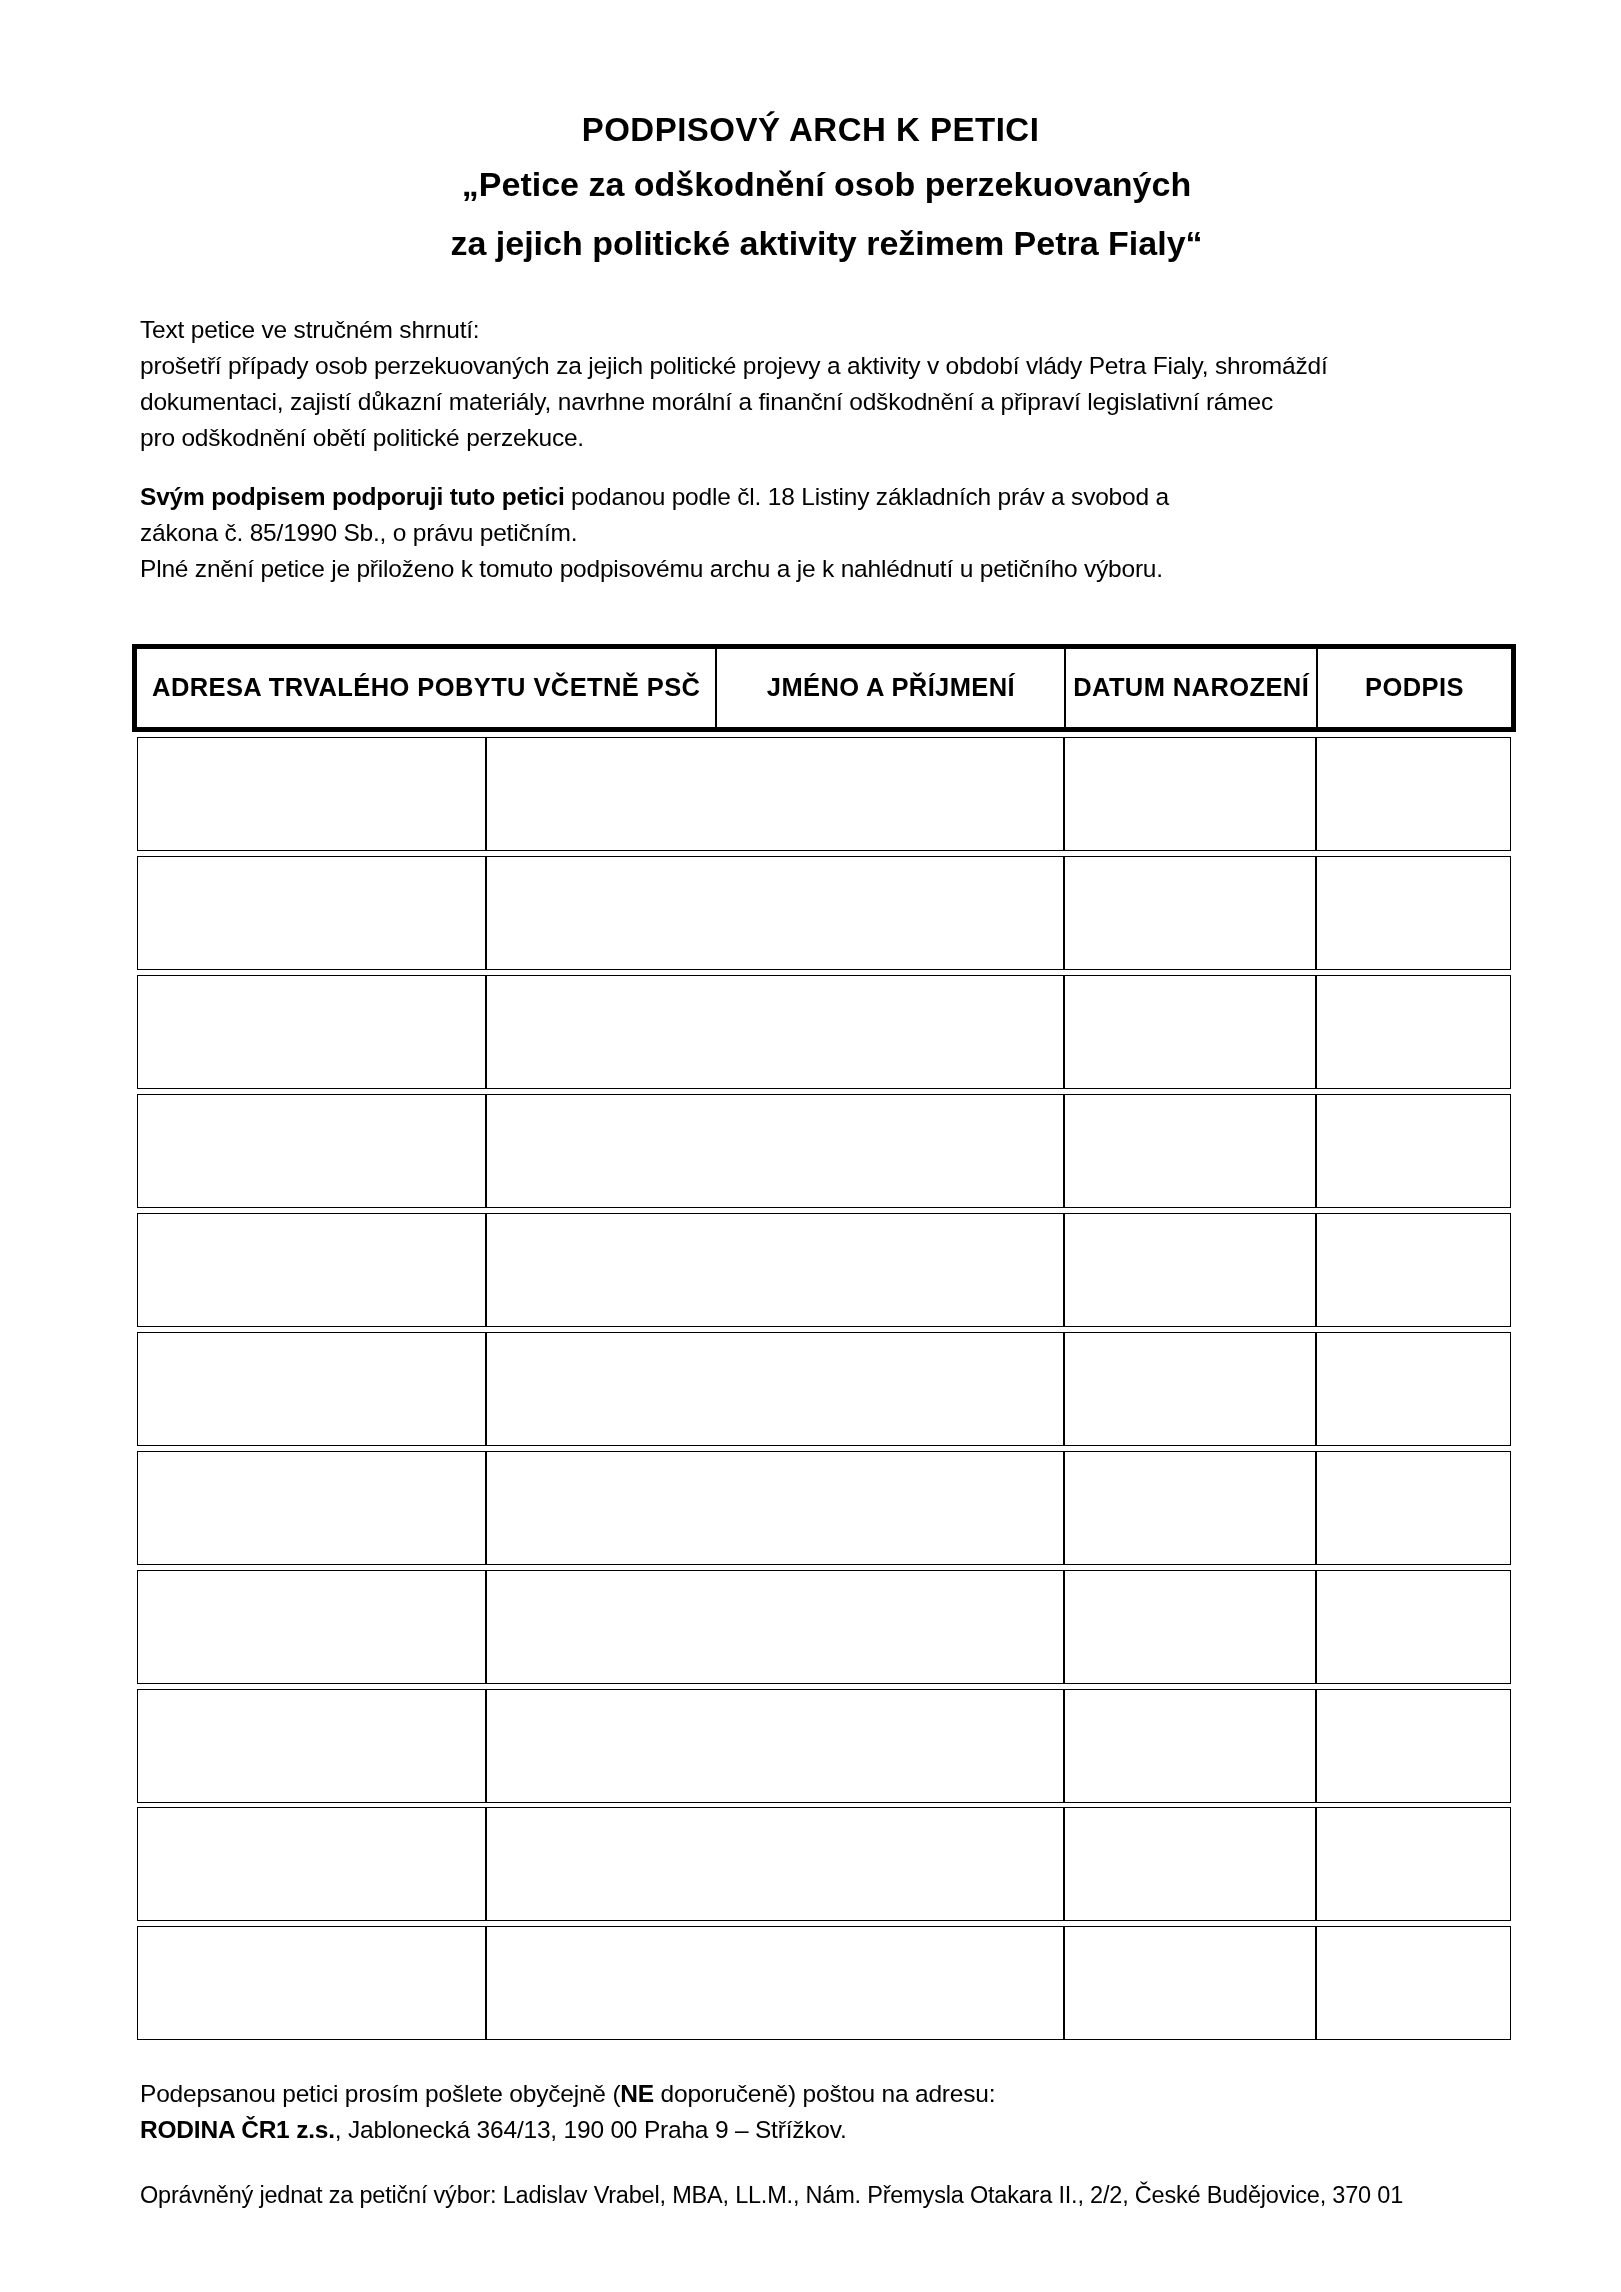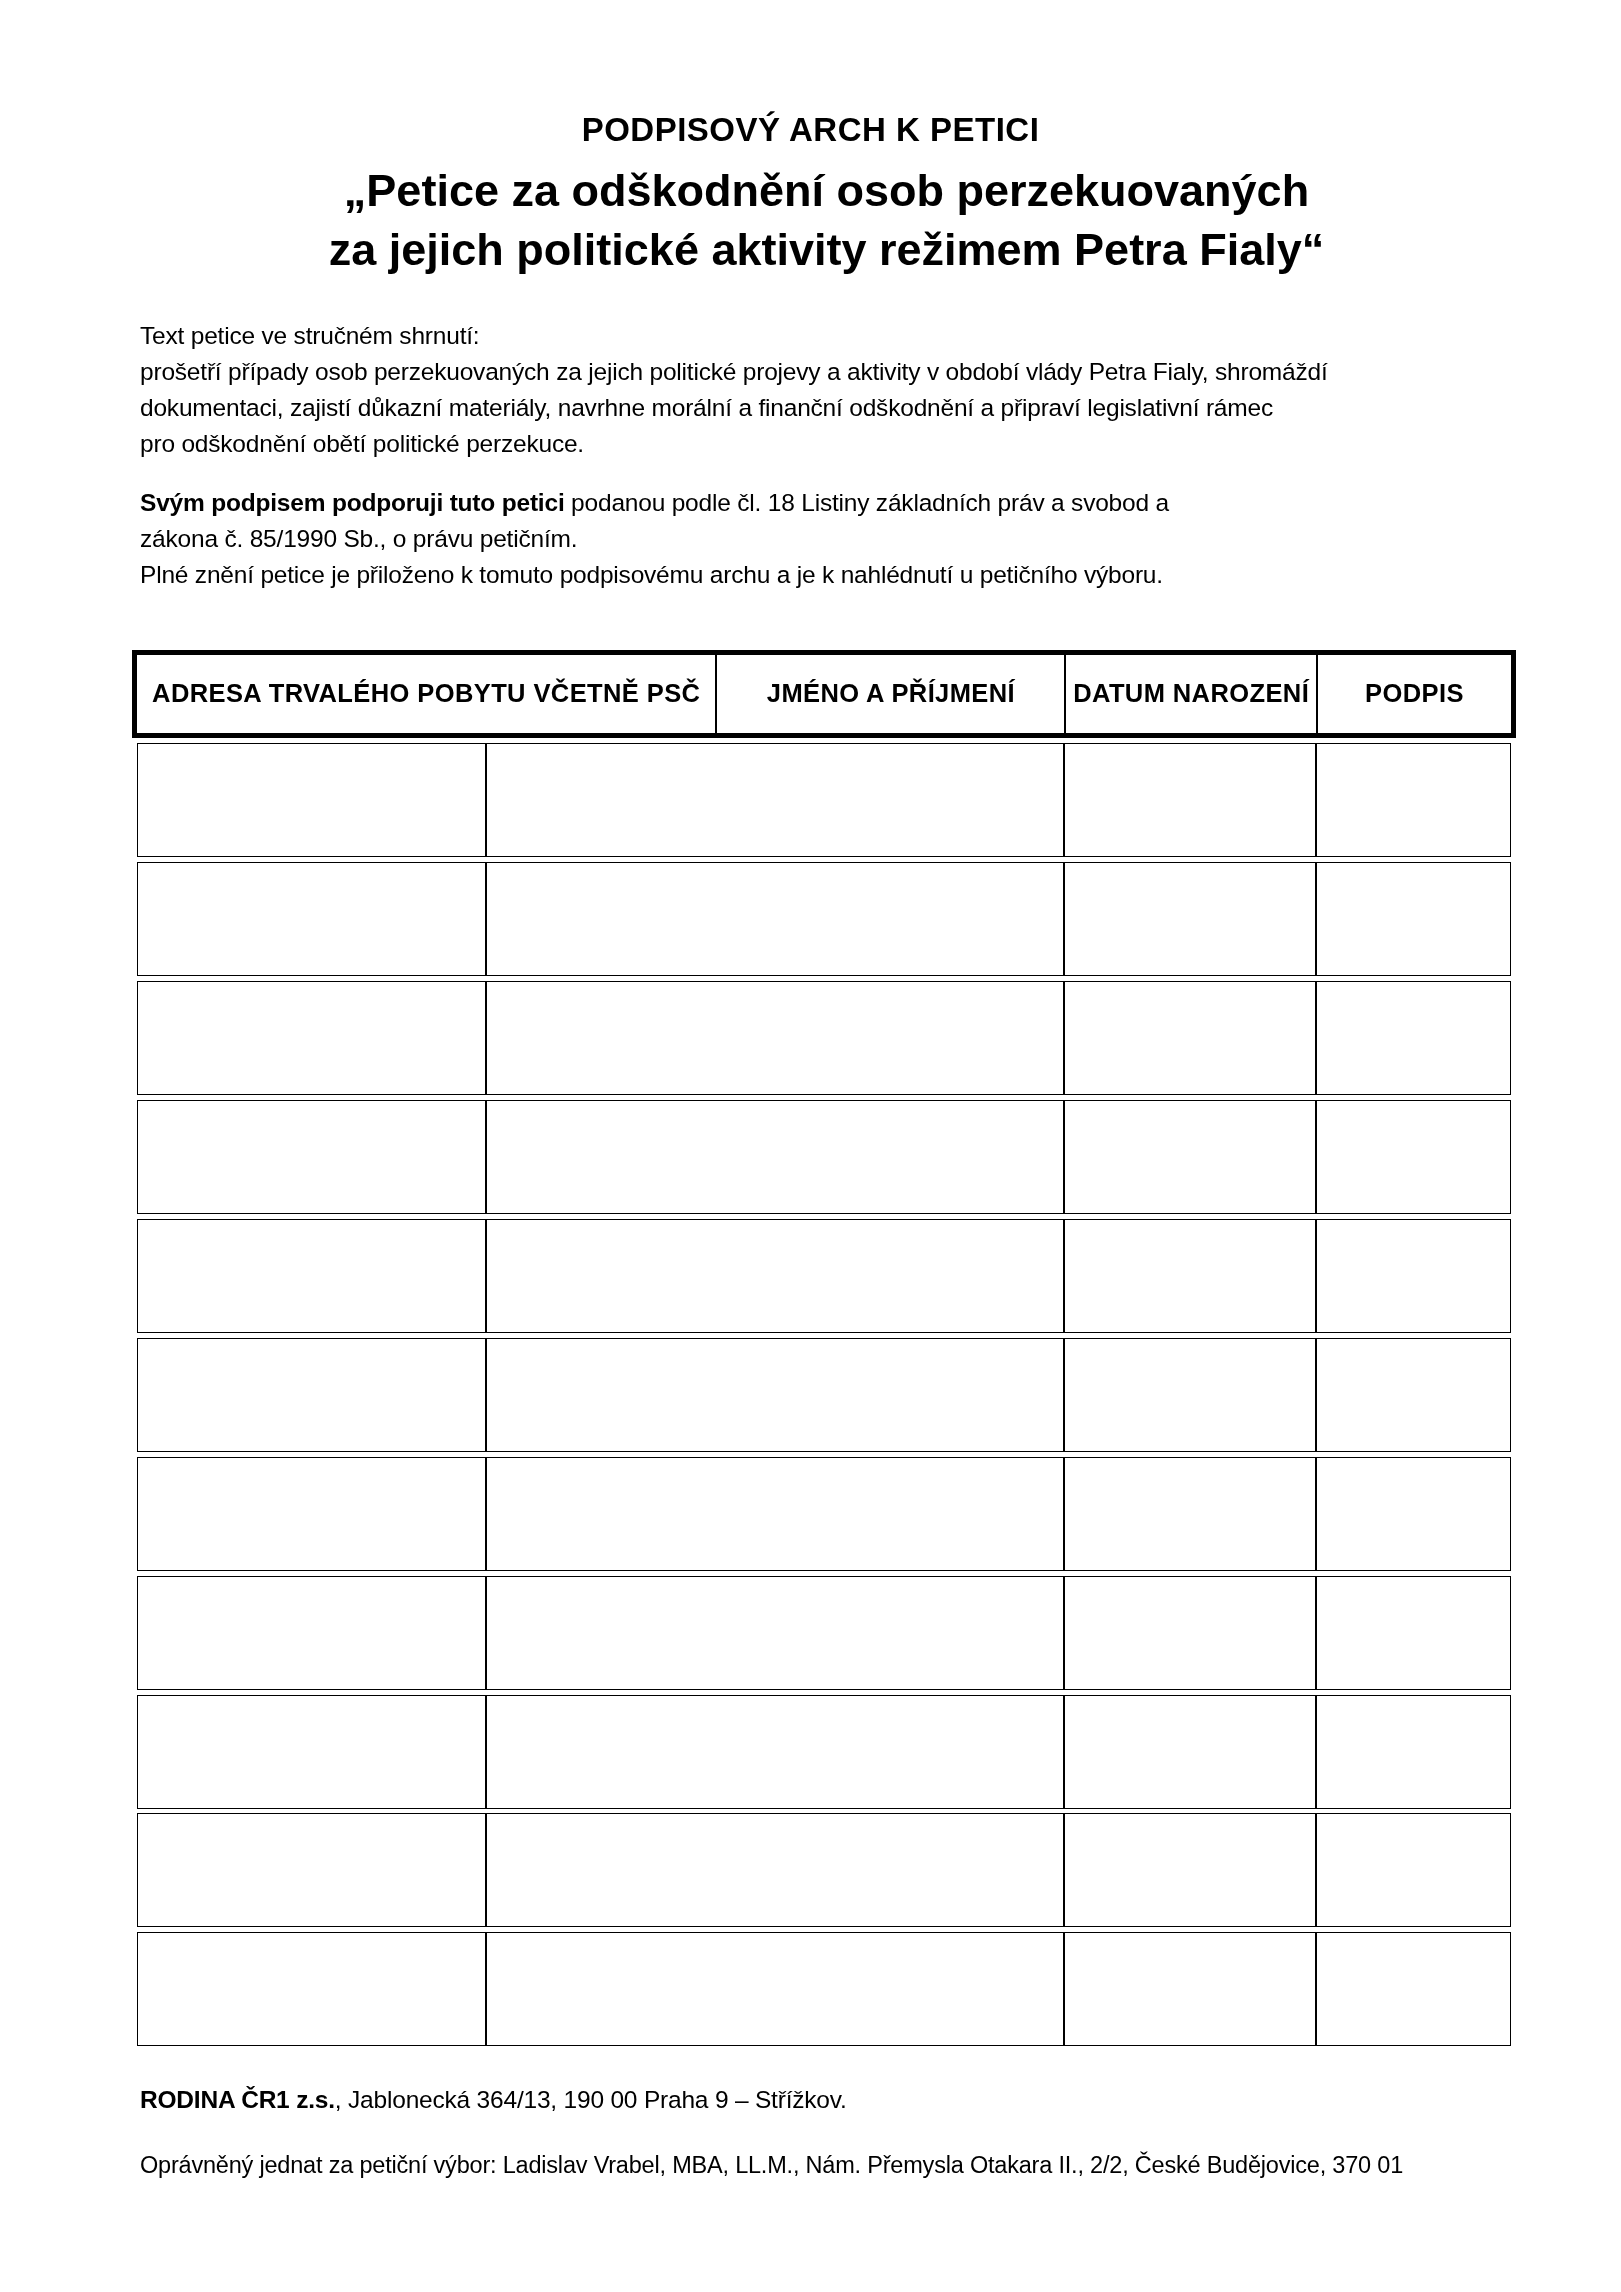--- a/index.html
+++ b/index.html
@@ -22,22 +22,22 @@
     padding-top: 110px;
     text-align: center;
   }
   .kicker {
     font-size: 33px;
     font-weight: bold;
     line-height: 39px;
     letter-spacing: 0.5px;
   }
   .big-title {
-    margin-top: 12px;
-    font-size: 45px;
+    margin-top: 6px;
+    font-size: 34px;
     font-weight: bold;
     line-height: 59px;
     padding-left: 32px;
   }
   
   .text-block {
     margin-left: 140px;
     margin-right: 108px;
     font-size: 24.5px;
     line-height: 36px;
@@ -207,19 +207,20 @@
     <div class="sig-row">
       <div class="sig-cell c1"></div>
       <div class="sig-cell c2"></div>
       <div class="sig-cell c3"></div>
       <div class="sig-cell c4"></div>
     </div>
   </div>
   </div>
 
   <div class="text-block mailing">
+    <div class="line"><span>Podepsanou petici prosím pošlete obyčejně (</span><span class="bold">NE</span><span> doporučeně) poštou na adresu:</span></div>
     <div class="line"><span class="bold">RODINA ČR1 z.s.</span><span>, Jablonecká 364/13, 190 00 Praha 9 – Střížkov.</span></div>
   </div>
 
   <div class="footer-note">Oprávněný jednat za petiční výbor: Ladislav Vrabel, MBA, LL.M., Nám. Přemysla Otakara II., 2/2, České Budějovice, 370 01</div>
 
 </div>
 
 
 </body></html>

